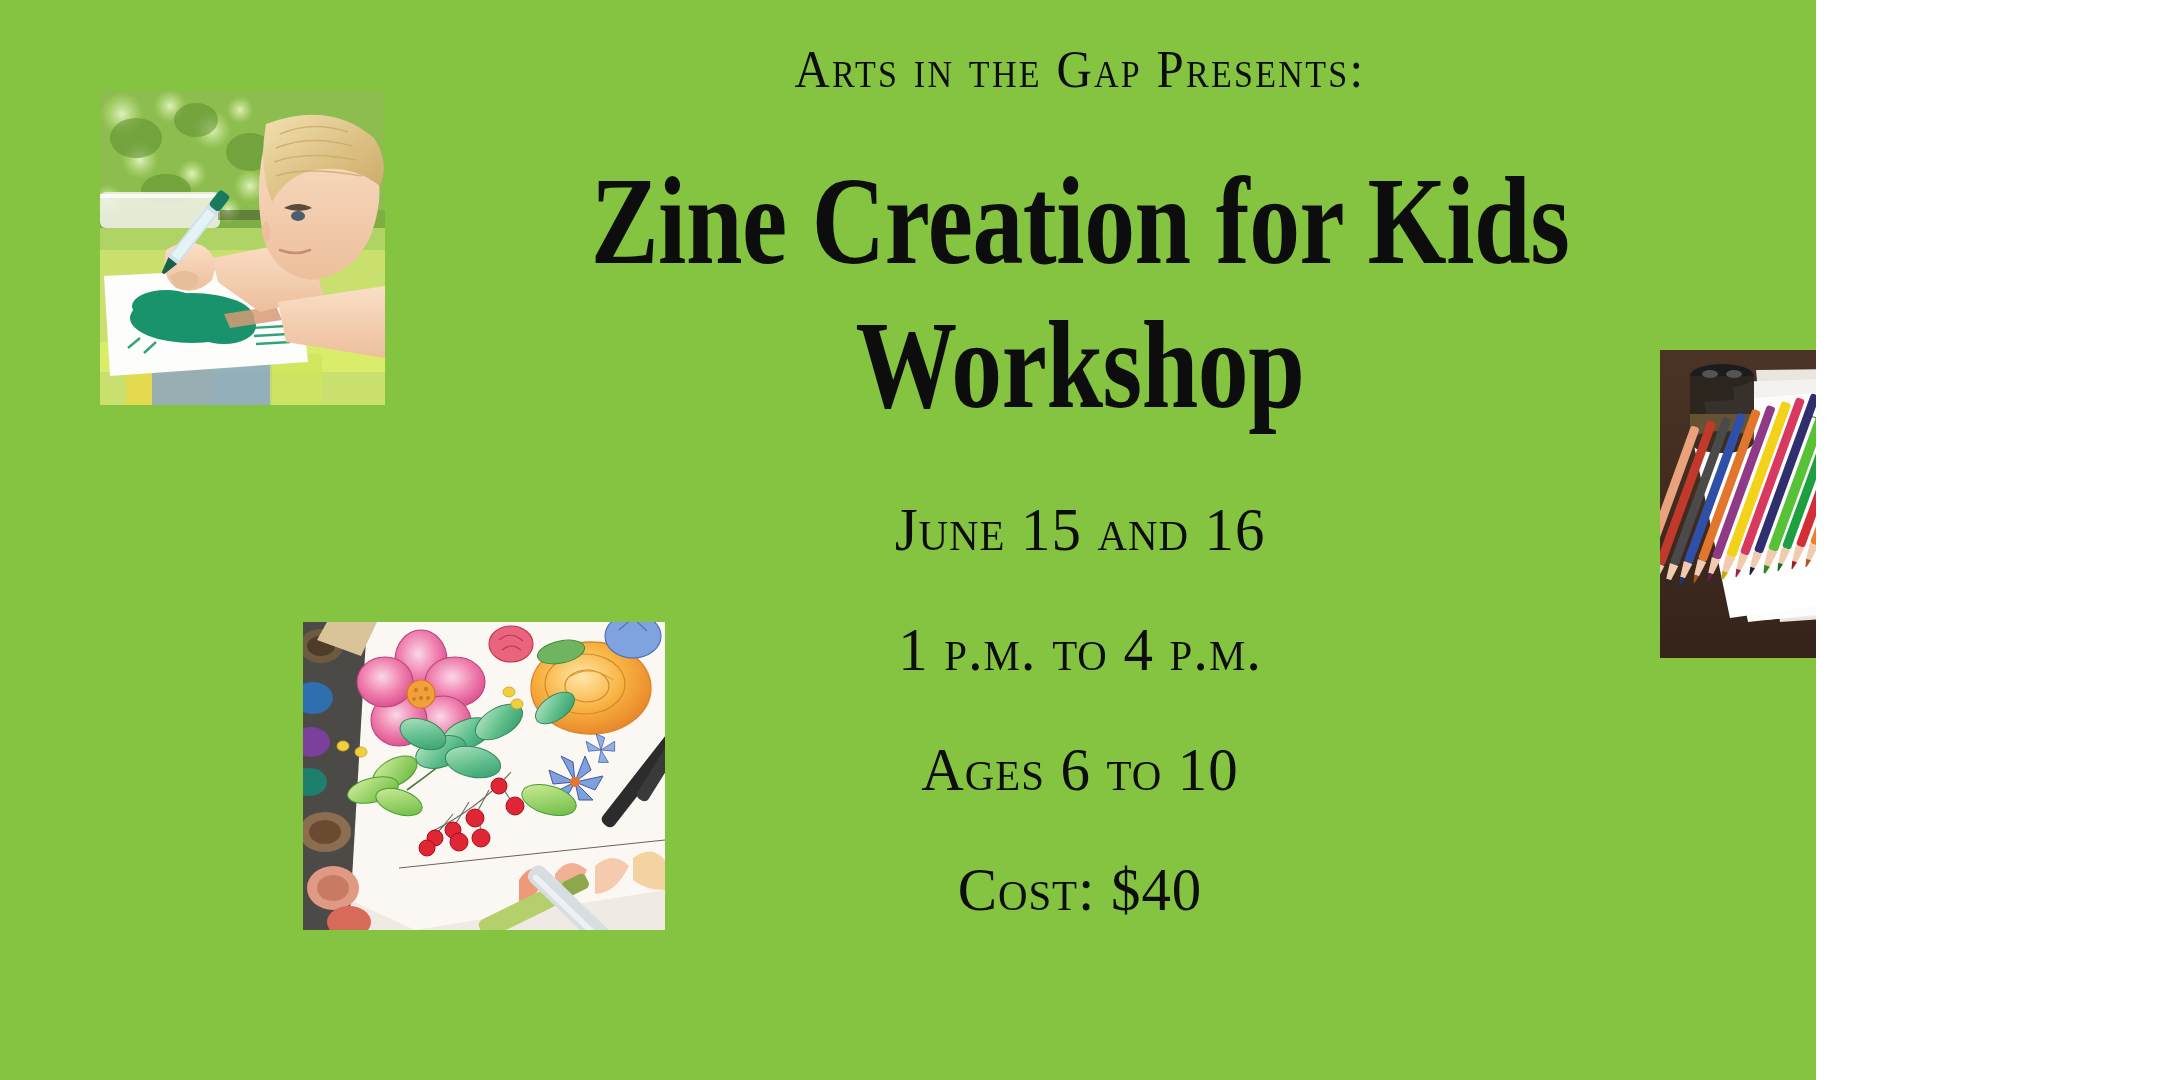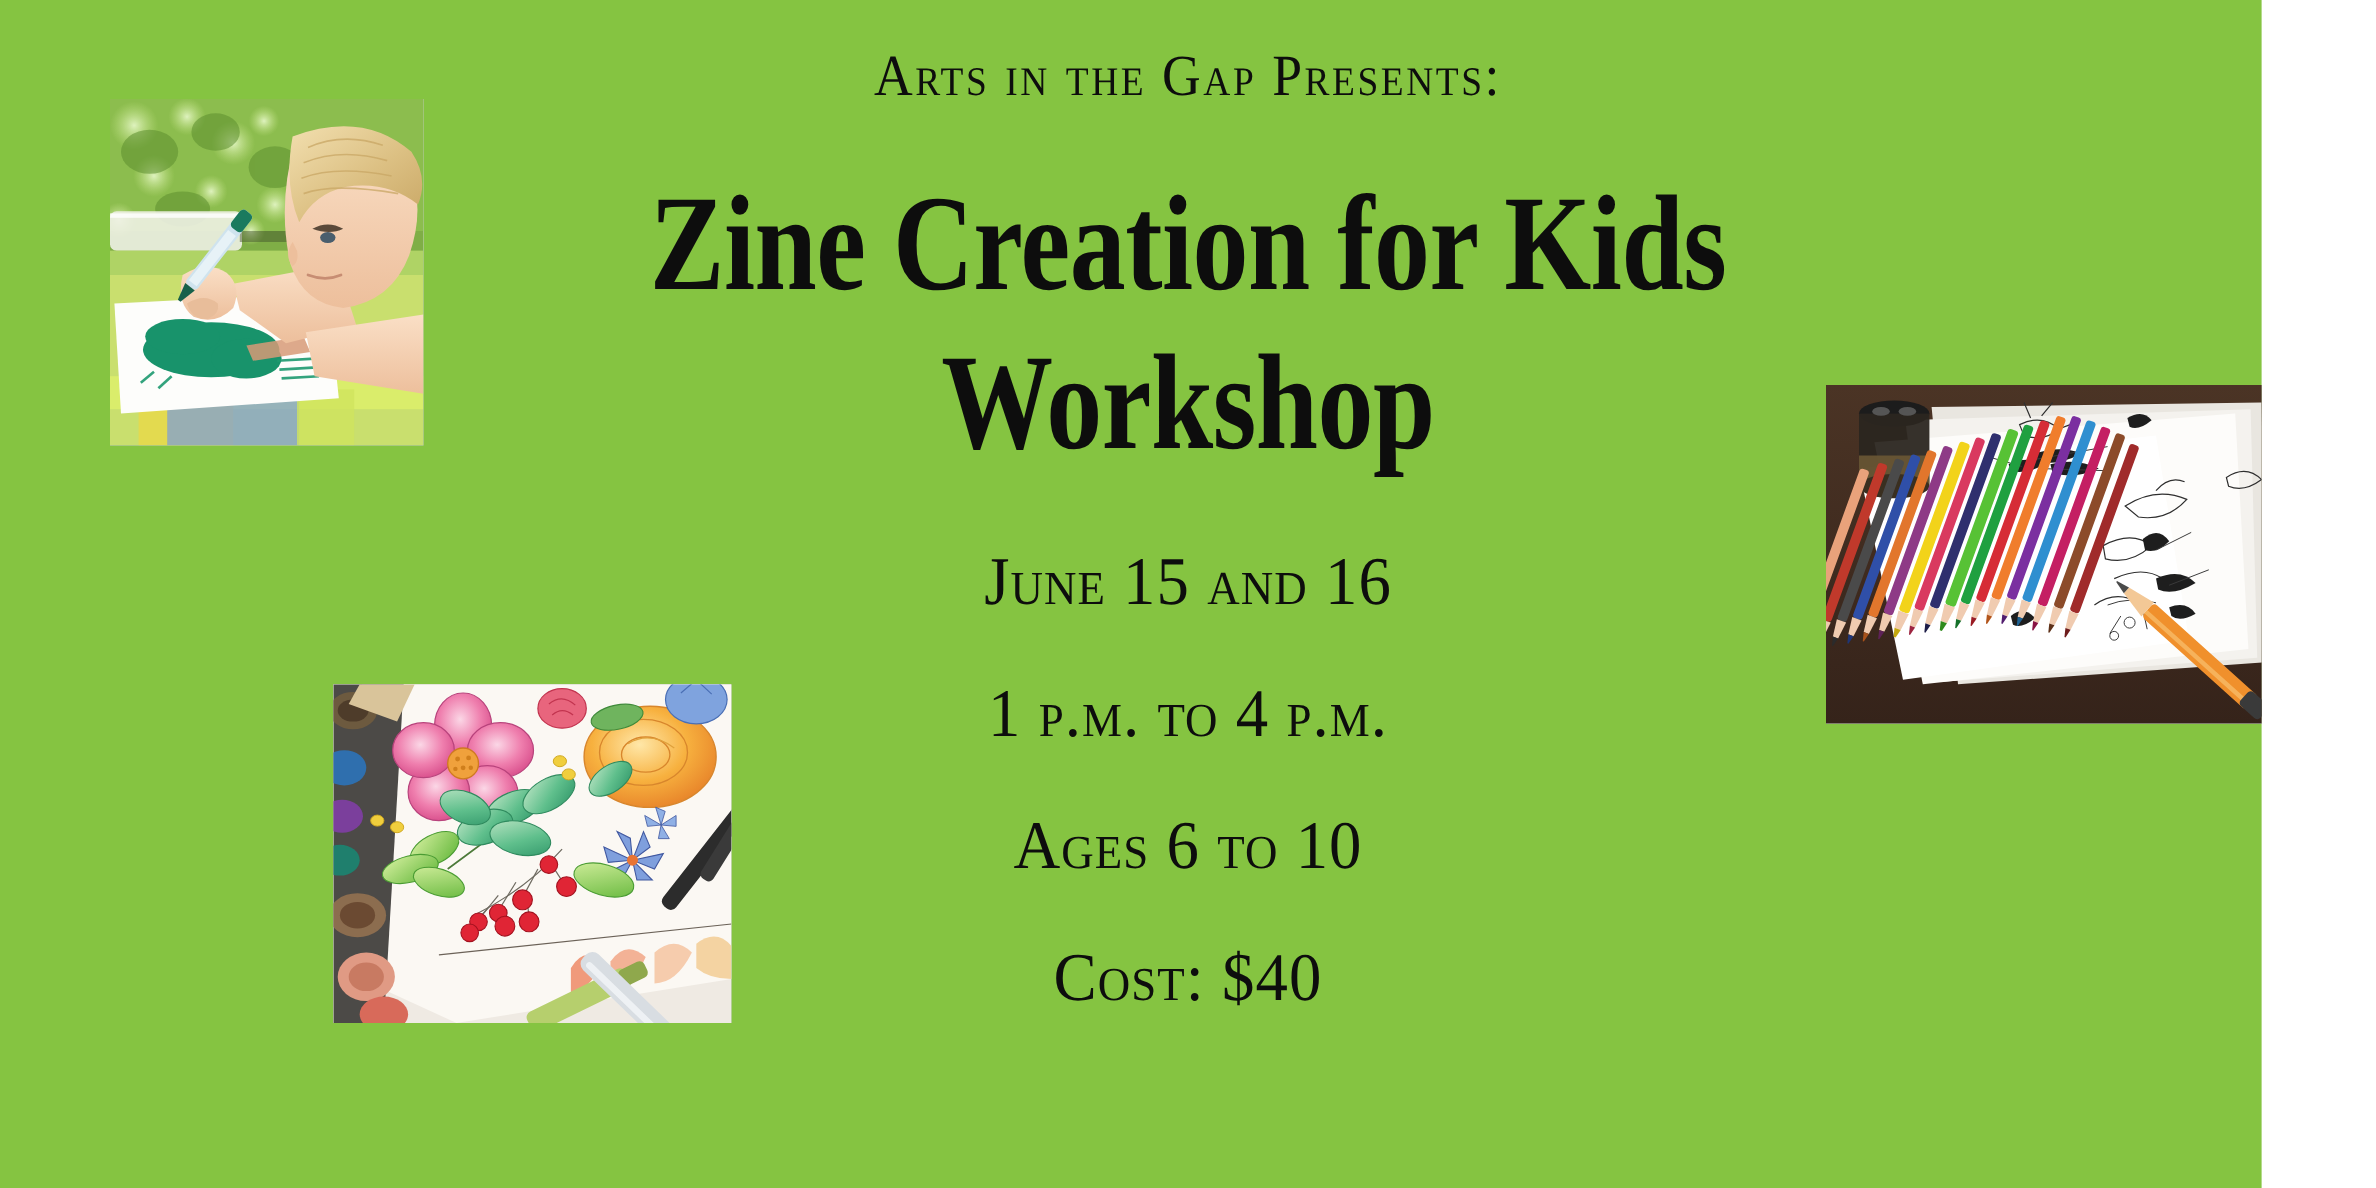--- a/index.html
+++ b/index.html
@@ -8,21 +8,21 @@
   }
   body {
     width: 2160px;
     height: 1080px;
     overflow: hidden;
     font-family: "Liberation Serif", "DejaVu Serif", serif;
   }
 
   #flyer {
     position: relative;
-    width: 2056px;
+    width: 1816px;
     height: 1080px;
     background: #85c441;
     overflow: hidden;
   }
 
   
   .text-stack {
     position: absolute;
     left: 480px;
     top: 0;

